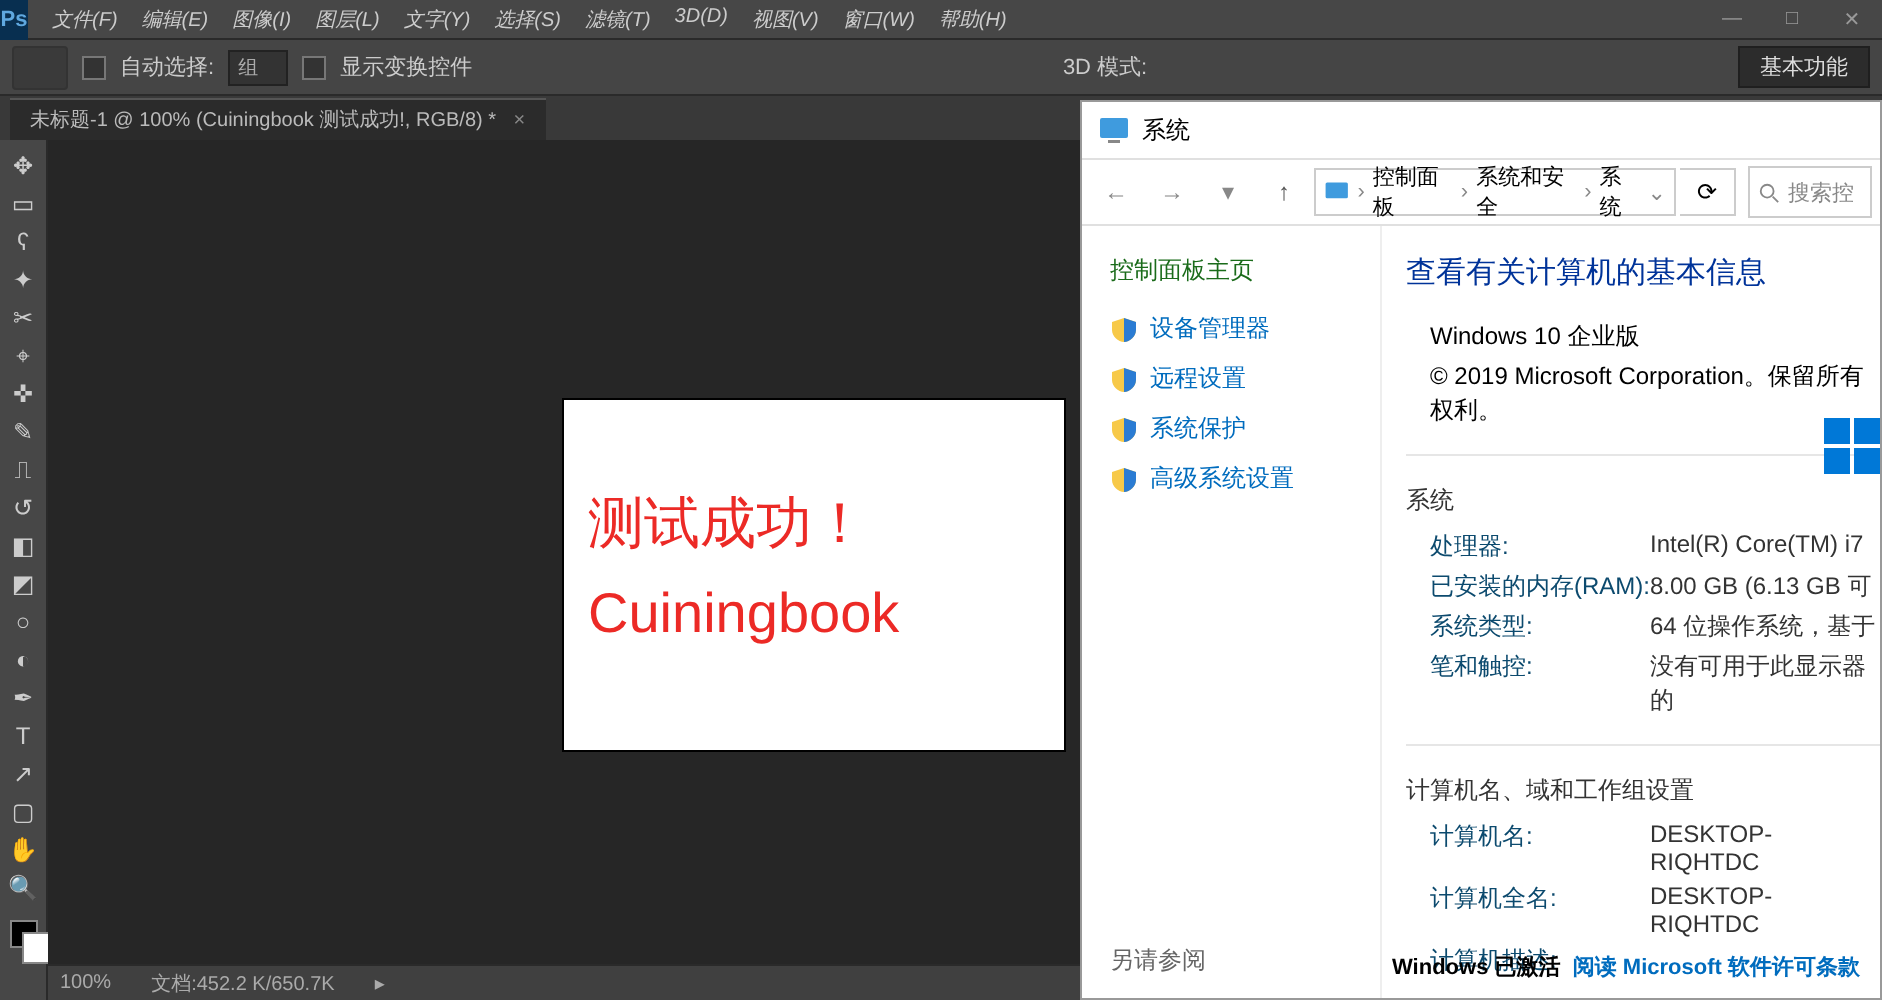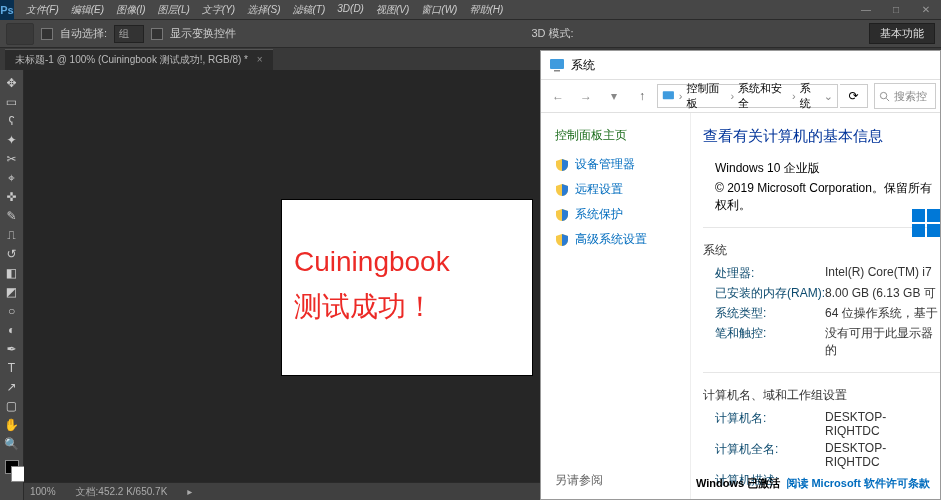--- a/index.html
+++ b/index.html
@@ -152,22 +152,22 @@
       <div class="ps-tool">▢</div>
       <div class="ps-tool">✋</div>
       <div class="ps-tool">🔍</div>
       <div class="ps-tool fg"></div>
     </div>
 
     <div class="ps-canvas-wrap">
       <div class="ps-canvas-area">
         <div class="ps-canvas">
           <div class="ps-canvas-text">
+            <div>测试成功！</div>
             <div>Cuiningbook</div>
-            <div>测试成功！</div>
           </div>
         </div>
       </div>
       <div class="ps-status">
         <span>100%</span>
         <span>文档:452.2 K/650.7K</span>
         <span>▸</span>
       </div>
     </div>
 

